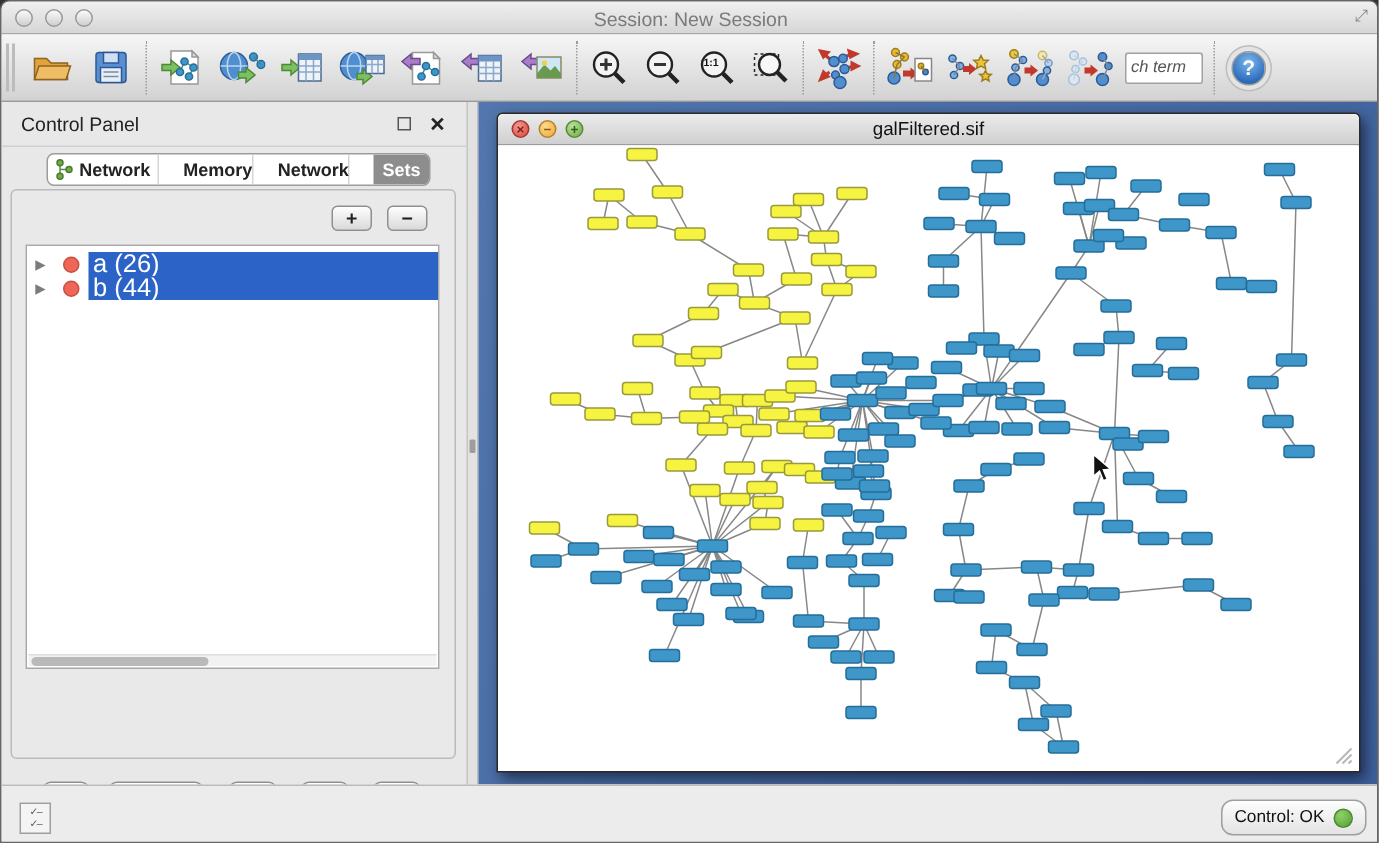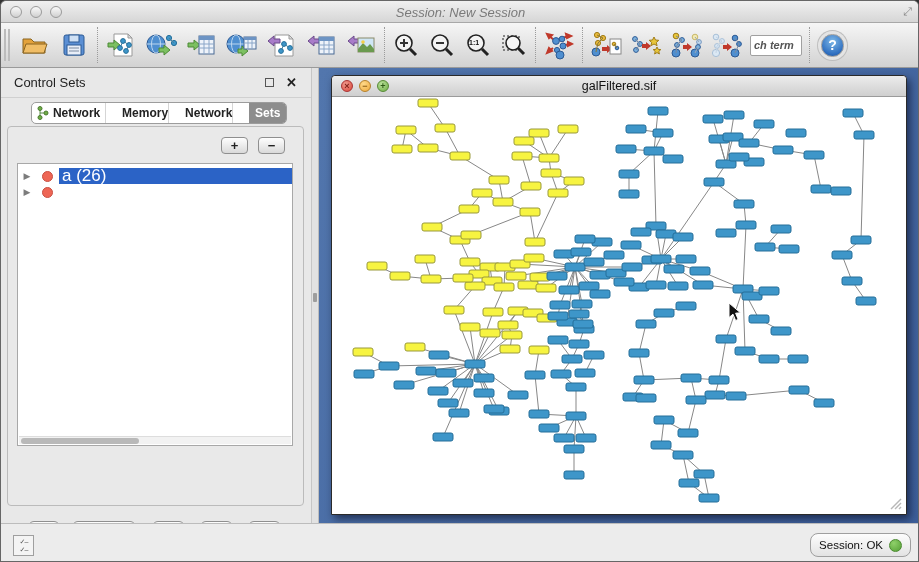--- a/index.html
+++ b/index.html
@@ -8,35 +8,35 @@
   .window { position:relative; width:919px; height:562px; background:#e8e8e8; overflow:hidden;
             border:1px solid #666; border-radius:6px 6px 0 0; }
 
   
   .titlebar { position:absolute; left:0; top:0; width:919px; height:22px;
     background:linear-gradient(#f0f0f0,#d6d6d6); border-bottom:1px solid #a8a8a8;
     border-radius:6px 6px 0 0; }
   .tl-dot { position:absolute; top:5px; width:12px; height:12px; border-radius:50%;
     background:linear-gradient(#fafafa,#d0d0d0); border:1px solid #9a9a9a; }
   .win-title { position:absolute; top:4px; left:0; right:0; text-align:center;
-    font-size:13px; color:#7a7a7a;font-style:italic; }
+    font-size:13px; color:#7a7a7a; }
   .fs-glyph { position:absolute; right:8px; top:4px; color:#8a8a8a; font-size:11px; }
 
   
   .toolbar { position:absolute; left:0; top:22px; width:919px; height:45px;
     background:linear-gradient(#f6f6f6,#d2d2d2); border-bottom:1px solid #9a9a9a;
     display:flex; align-items:center; }
   .tgrip { width:6px; height:32px; margin:0 4px 0 3px;
     border-left:2px solid #bcbcbc; border-right:2px solid #bcbcbc; }
   .tbtn { width:40px; height:38px; display:flex; align-items:center; justify-content:center; position:relative; }
   .tbtn.narrow { width:36px; }
   .tsep { width:0; height:36px; border-left:1px dotted #9b9b9b; margin:0 3px; }
   .zoom-label { position:absolute; left:9px; top:13px; font-size:7px; font-weight:bold; color:#111; }
   .search-box { width:52px; height:21px; background:#fff; border:1px solid #a0a0a0; border-radius:2px;
-    display:flex; align-items:center; padding-left:3px; overflow:hidden; margin:0 4px;font-weight:bold; }
+    display:flex; align-items:center; padding-left:3px; overflow:hidden; margin:0 4px; }
   .search-box span { font-size:11px; font-style:italic; color:#555; white-space:nowrap; }
   .help-btn { width:23px; height:23px; border-radius:50%; margin-left:8px;
     background:radial-gradient(circle at 50% 30%, #7db8e8, #2f6fc0 70%, #1d4f96);
     border:1px solid #9b9b9b; color:#fff; font-weight:bold; font-size:14px;
     display:flex; align-items:center; justify-content:center;
     box-shadow:0 0 0 3px #e4e4e4, 0 0 0 4px #bdbdbd; margin-right:6px; }
 
   
   .control-panel { position:absolute; left:0; top:67px; width:310px; height:455px; background:#e8e8e8; }
   .cp-header { position:absolute; left:0; top:0; width:100%; height:30px; display:flex; align-items:center;
@@ -377,21 +377,21 @@
 
     <div class="tsep"></div>
 
     <div class="help-btn">
       <span>?</span>
     </div>
   </div>
 
   <div class="control-panel">
     <div class="cp-header">
-      <div class="cp-title">Control Sets</div>
+      <div class="cp-title">Control Panel</div>
       <div class="cp-float"></div>
       <div class="cp-close">✕</div>
     </div>
 
     <div class="tabs">
       <div class="tab" style="flex:1.6">
         <svg width="12" height="14" viewBox="0 0 12 14">
           <line x1="3" y1="3" x2="3" y2="11" stroke="#5a8a4a"></line>
           <line x1="3" y1="7" x2="9" y2="7" stroke="#5a8a4a"></line>
           <circle cx="3" cy="2.5" r="2" fill="#6fae46" stroke="#4c7a30"></circle>
@@ -419,20 +419,21 @@
 
       <div class="setlist">
         <div class="set-row">
           <div class="disclosure">▶</div>
           <div class="set-dot"></div>
           <div class="set-label">a (26)</div>
         </div>
         <div class="set-row">
           <div class="disclosure">▶</div>
           <div class="set-dot"></div>
+          <div class="set-label">b (44)</div>
         </div>
         <div class="hscroll">
           <div class="hthumb"></div>
         </div>
       </div>
 
       <div class="cp-actions">
         <div class="act-btn fork-btn">
           <svg width="22" height="20" viewBox="0 0 22 20">
             <path d="M3 10 C9 10 9 4 15 4 M3 10 C9 10 9 16 15 16" fill="none" stroke="#111" stroke-width="2.2"></path>
@@ -883,18 +884,18 @@
         </svg>
       </div>
     </div>
   </div>
 
   <div class="statusbar">
     <div class="task-btn">
       <span>✓–<br>✓–</span>
     </div>
     <div class="memory-btn">
-      <span>Session: OK</span>
+      <span>Control: OK</span>
       <div class="mem-dot"></div>
     </div>
   </div>
 
 </div>
 
 </body></html>

